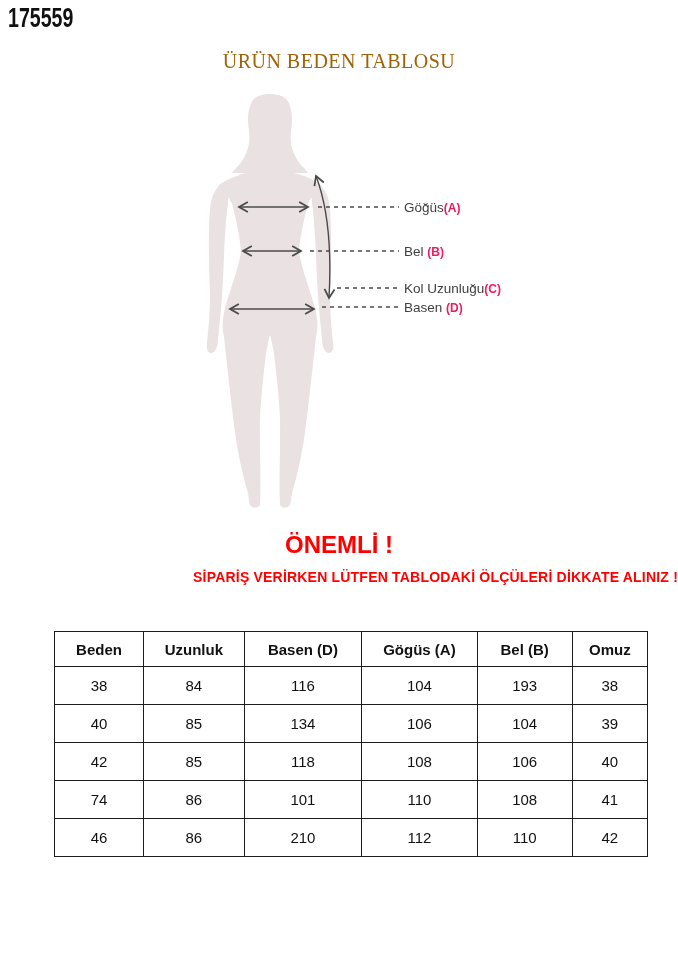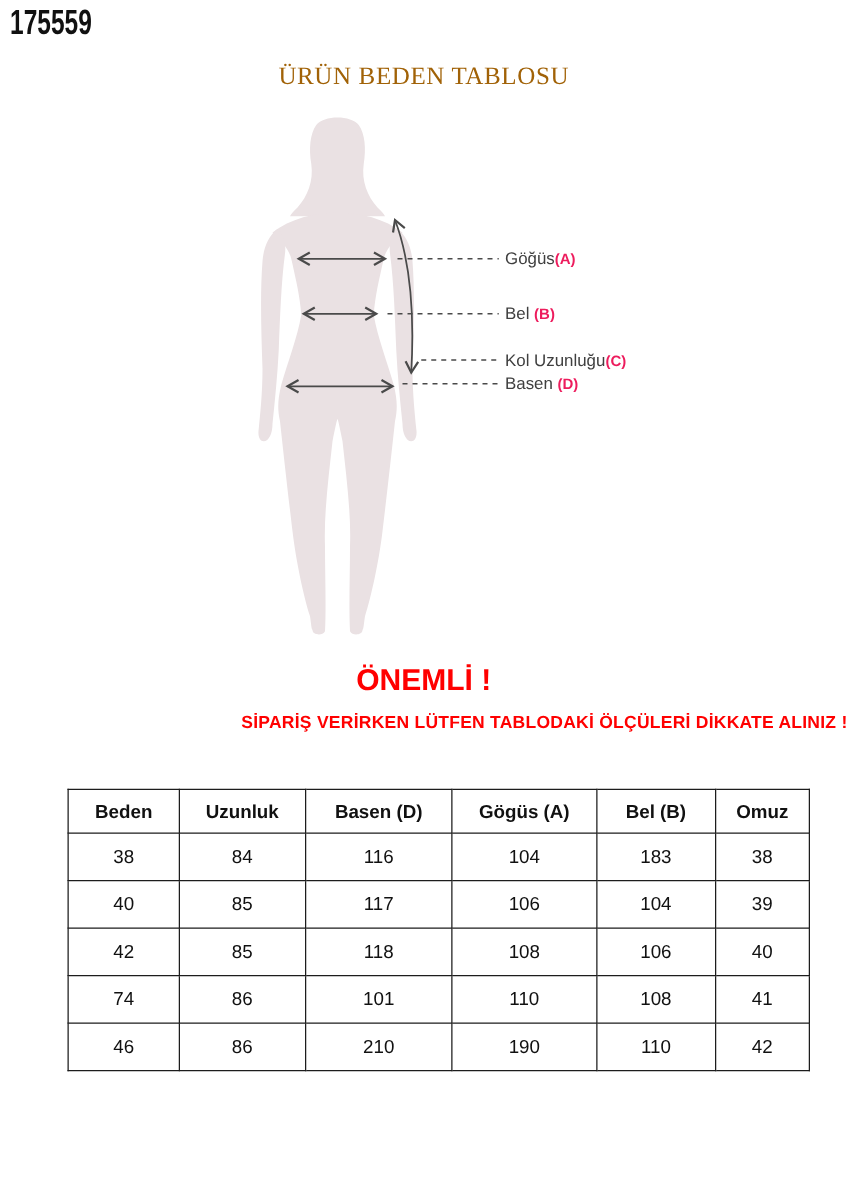--- a/index.html
+++ b/index.html
@@ -149,27 +149,27 @@
           <th>Bel (B)</th>
           <th>Omuz</th>
         </tr>
       </thead>
       <tbody>
         <tr>
           <td>38</td>
           <td>84</td>
           <td>116</td>
           <td>104</td>
-          <td>183</td>
+          <td>193</td>
           <td>38</td>
         </tr>
         <tr>
           <td>40</td>
           <td>85</td>
-          <td>117</td>
+          <td>134</td>
           <td>106</td>
           <td>104</td>
           <td>39</td>
         </tr>
         <tr>
           <td>42</td>
           <td>85</td>
           <td>118</td>
           <td>108</td>
           <td>106</td>
@@ -180,21 +180,21 @@
           <td>86</td>
           <td>101</td>
           <td>110</td>
           <td>108</td>
           <td>41</td>
         </tr>
         <tr>
           <td>46</td>
           <td>86</td>
           <td>210</td>
-          <td>190</td>
+          <td>112</td>
           <td>110</td>
           <td>42</td>
         </tr>
       </tbody>
     </table>
   </div>
 
 </div>
 
 </body></html>

